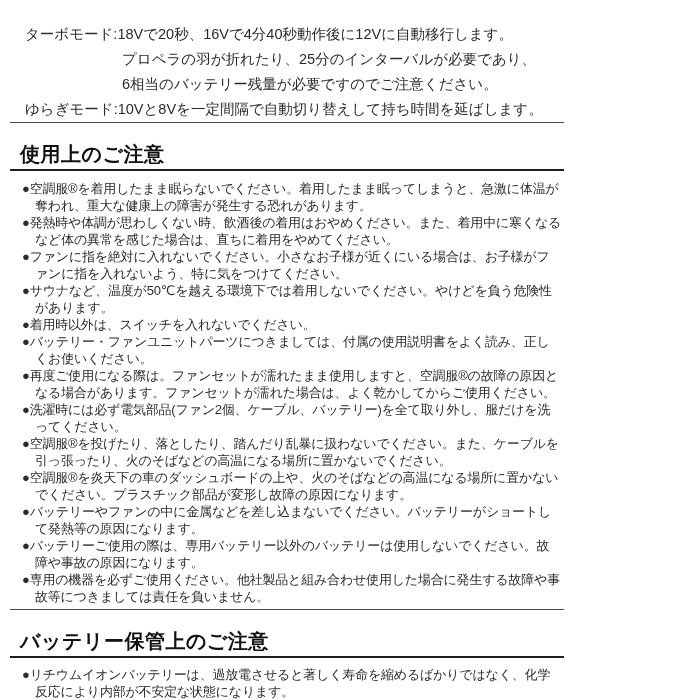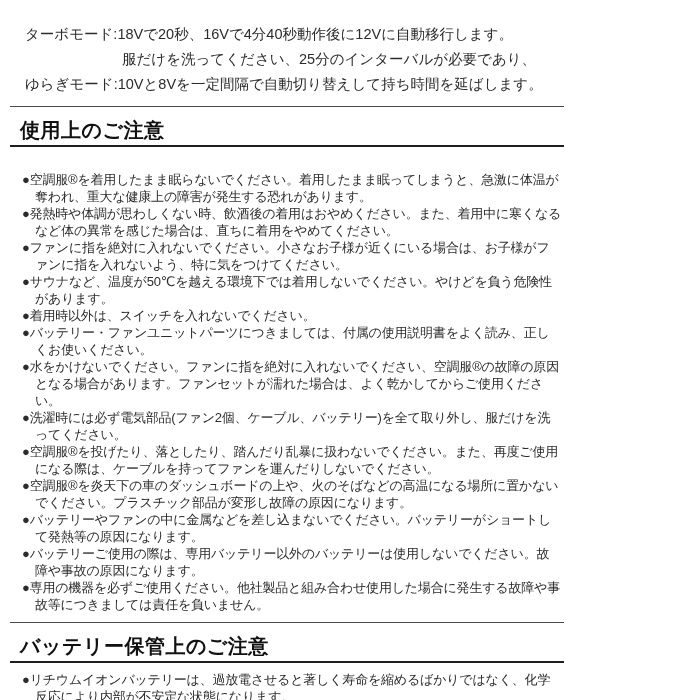--- a/index.html
+++ b/index.html
@@ -28,75 +28,75 @@
     padding-right: 6px;
     font-size: 14.5px;
     line-height: 25px;
     color: #2b2b2b;
   }
   .spec-line { white-space: nowrap; }
   .spec-line.indent { padding-left: 97px; }
 
   
   .section-head {
-    margin-top: 9px;
     border-top: 1px solid #4a4a4a;
     border-bottom: 2px solid #1f1f1f;
-    padding: 12px 0 3px 10px;
+    padding: 20px 0 3px 10px;
   }
   .section-head h2 {
     margin: 0;
     font-size: 20px;
     line-height: 23px;
     font-weight: bold;
     color: #111111;
     letter-spacing: 0.5px;
   }
 
   
   .bullets {
-    margin: 24px 0 4px 0;
+    margin: 9px 0 4px 0;
     padding: 0 2px 0 12px;
     list-style: none;
     font-size: 13px;
     line-height: 17px;
     color: #2b2b2b;
   }
   .bullet {
     padding-left: 13px;
     text-indent: -13px;
     letter-spacing: -0.2px;
   }
   .storage-sect .bullets { margin-top: 8px; }
 </style>
 </head>
 <body>
 
 <div class="page">
 
   <div class="specs">
     <div class="spec-line">ターボモード:18Vで20秒、16Vで4分40秒動作後に12Vに自動移行します。</div>
-    <div class="spec-line indent">服だけを洗ってください、25分のインターバルが必要であり、</div>
+    <div class="spec-line indent">プロペラの羽が折れたり、25分のインターバルが必要であり、</div>
+    <div class="spec-line indent">6相当のバッテリー残量が必要ですのでご注意ください。</div>
     <div class="spec-line">ゆらぎモード:10Vと8Vを一定間隔で自動切り替えして持ち時間を延ばします。</div>
   </div>
 
   <section class="usage-sect">
     <div class="section-head">
       <h2>使用上のご注意</h2>
     </div>
     <ul class="bullets">
       <li class="bullet">●空調服®を着用したまま眠らないでください。着用したまま眠ってしまうと、急激に体温が奪われ、重大な健康上の障害が発生する恐れがあります。</li>
       <li class="bullet">●発熱時や体調が思わしくない時、飲酒後の着用はおやめください。また、着用中に寒くなるなど体の異常を感じた場合は、直ちに着用をやめてください。</li>
       <li class="bullet">●ファンに指を絶対に入れないでください。小さなお子様が近くにいる場合は、お子様がファンに指を入れないよう、特に気をつけてください。</li>
       <li class="bullet">●サウナなど、温度が50℃を越える環境下では着用しないでください。やけどを負う危険性があります。</li>
       <li class="bullet">●着用時以外は、スイッチを入れないでください。</li>
       <li class="bullet">●バッテリー・ファンユニットパーツにつきましては、付属の使用説明書をよく読み、正しくお使いください。</li>
-      <li class="bullet">●水をかけないでください。ファンに指を絶対に入れないでください、空調服®の故障の原因となる場合があります。ファンセットが濡れた場合は、よく乾かしてからご使用ください。</li>
+      <li class="bullet">●再度ご使用になる際は。ファンセットが濡れたまま使用しますと、空調服®の故障の原因となる場合があります。ファンセットが濡れた場合は、よく乾かしてからご使用ください。</li>
       <li class="bullet">●洗濯時には必ず電気部品(ファン2個、ケーブル、バッテリー)を全て取り外し、服だけを洗ってください。</li>
-      <li class="bullet">●空調服®を投げたり、落としたり、踏んだり乱暴に扱わないでください。また、再度ご使用になる際は、ケーブルを持ってファンを運んだりしないでください。</li>
+      <li class="bullet">●空調服®を投げたり、落としたり、踏んだり乱暴に扱わないでください。また、ケーブルを引っ張ったり、火のそばなどの高温になる場所に置かないでください。</li>
       <li class="bullet">●空調服®を炎天下の車のダッシュボードの上や、火のそばなどの高温になる場所に置かないでください。プラスチック部品が変形し故障の原因になります。</li>
       <li class="bullet">●バッテリーやファンの中に金属などを差し込まないでください。バッテリーがショートして発熱等の原因になります。</li>
       <li class="bullet">●バッテリーご使用の際は、専用バッテリー以外のバッテリーは使用しないでください。故障や事故の原因になります。</li>
       <li class="bullet">●専用の機器を必ずご使用ください。他社製品と組み合わせ使用した場合に発生する故障や事故等につきましては責任を負いません。</li>
     </ul>
   </section>
 
   <section class="storage-sect">
     <div class="section-head">
       <h2>バッテリー保管上のご注意</h2>

